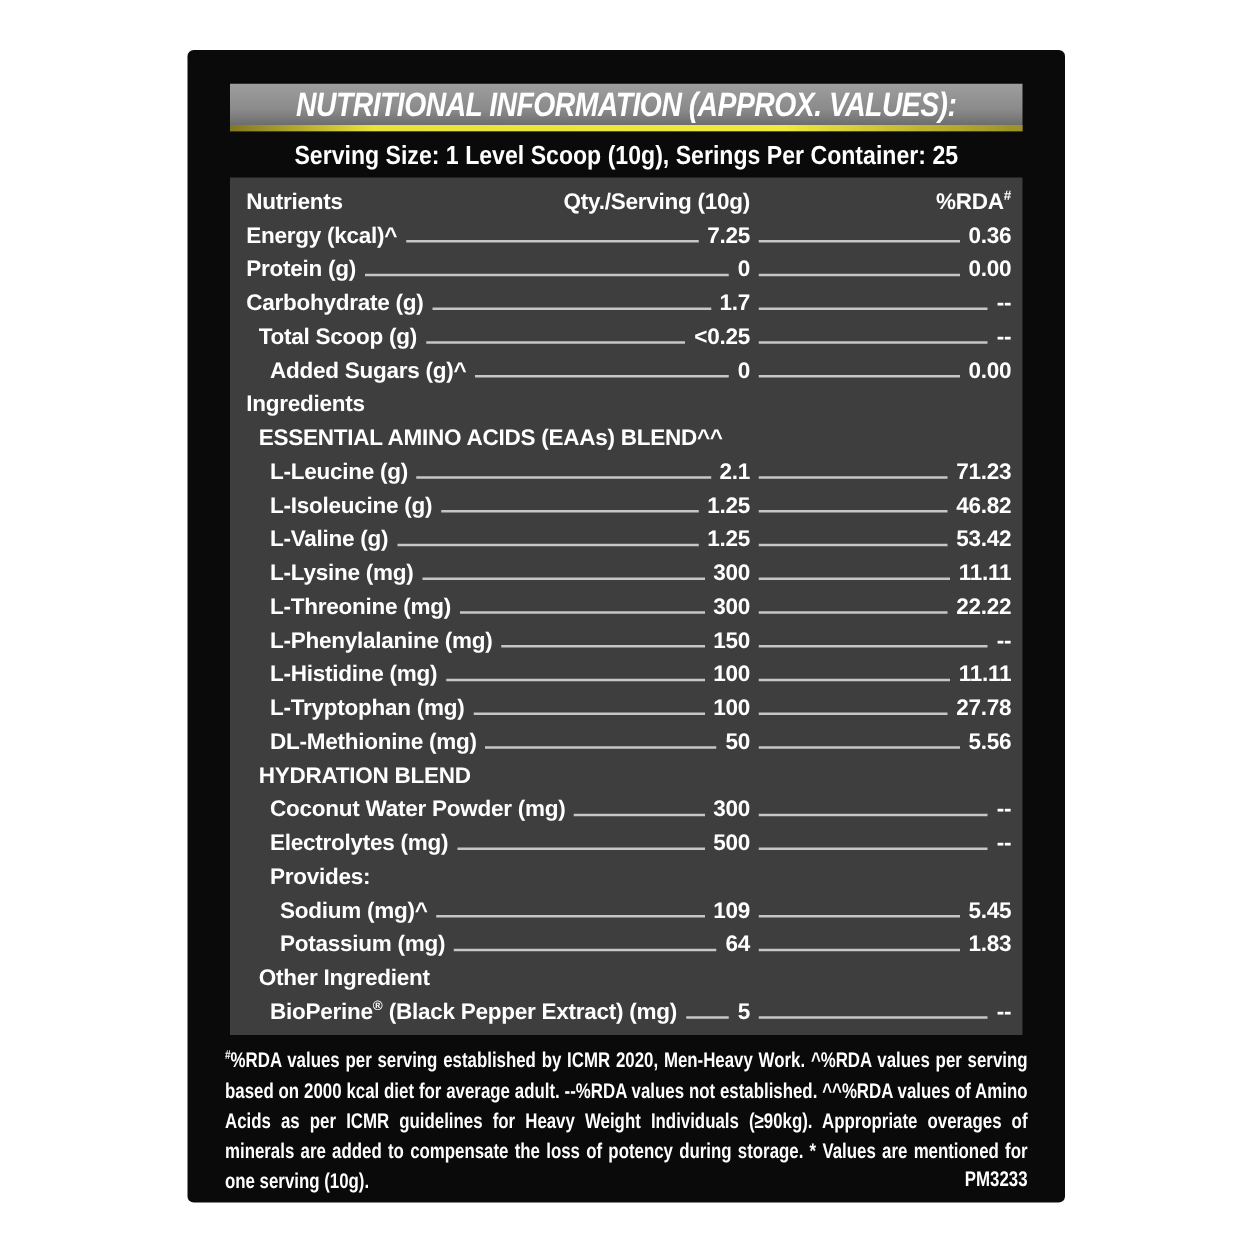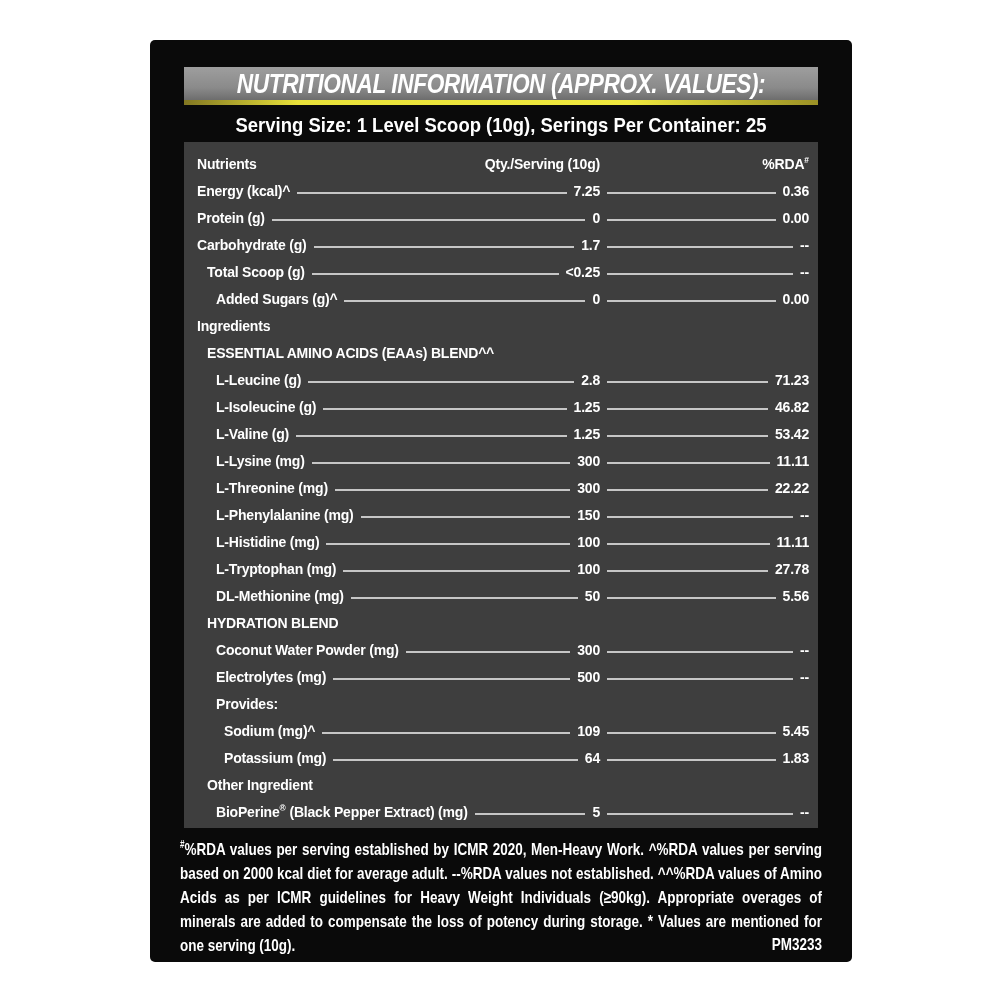--- a/index.html
+++ b/index.html
@@ -29,21 +29,21 @@
     background: linear-gradient(90deg, #827722 0%, #e9e23a 18%, #f0e93e 70%, #9b9126 100%);
   }
   .serving {
     position: absolute; left: 0; width: 100%; top: 73px; text-align: center;
     font-size: 21px; white-space: nowrap; transform: scaleX(0.88); transform-origin: center;
   }
   .table {
     position: absolute; left: 34px; top: 102px; width: 634px; height: 686px;
     background: #3e3e3e; padding: 4px 9px 8px 13px;
     display: flex; flex-direction: column;
-    font-size: 14px; letter-spacing: -0.2px;
+    font-size: 18px; letter-spacing: -0.2px;
   }
   .tbody { flex: 25; display: flex; flex-direction: column; min-height: 0; }
   .trow { flex: 1; display: flex; align-items: flex-end; min-height: 0; }
   .c1 { flex: 0 0 403px; display: flex; align-items: flex-end; min-width: 0; }
   .c2 { flex: 1; display: flex; align-items: flex-end; min-width: 0; }
   .lbl { white-space: nowrap; }
   .val { white-space: nowrap; }
   .lead { flex: 1; border-bottom: 2px solid #c6c6c6; margin: 0 7px 5px 7px; min-width: 8px; }
   .midh { flex: 1; text-align: right; white-space: nowrap; }
   .rdah { margin-left: auto; white-space: nowrap; }
@@ -137,21 +137,21 @@
           <div class="trow">
             <span class="lbl" style="padding-left: 0px;">Ingredients</span>
           </div>
           <div class="trow">
             <span class="lbl" style="padding-left: 10px;">ESSENTIAL AMINO ACIDS (EAAs) BLEND^^</span>
           </div>
           <div class="trow">
             <div class="c1">
               <span class="lbl" style="padding-left: 19px;">L-Leucine (g)</span>
               <div class="lead"></div>
-              <span class="val">2.8</span>
+              <span class="val">2.1</span>
             </div>
             <div class="c2">
               <div class="lead"></div>
               <span class="val">71.23</span>
             </div>
           </div>
           <div class="trow">
             <div class="c1">
               <span class="lbl" style="padding-left: 19px;">L-Isoleucine (g)</span>
               <div class="lead"></div>

